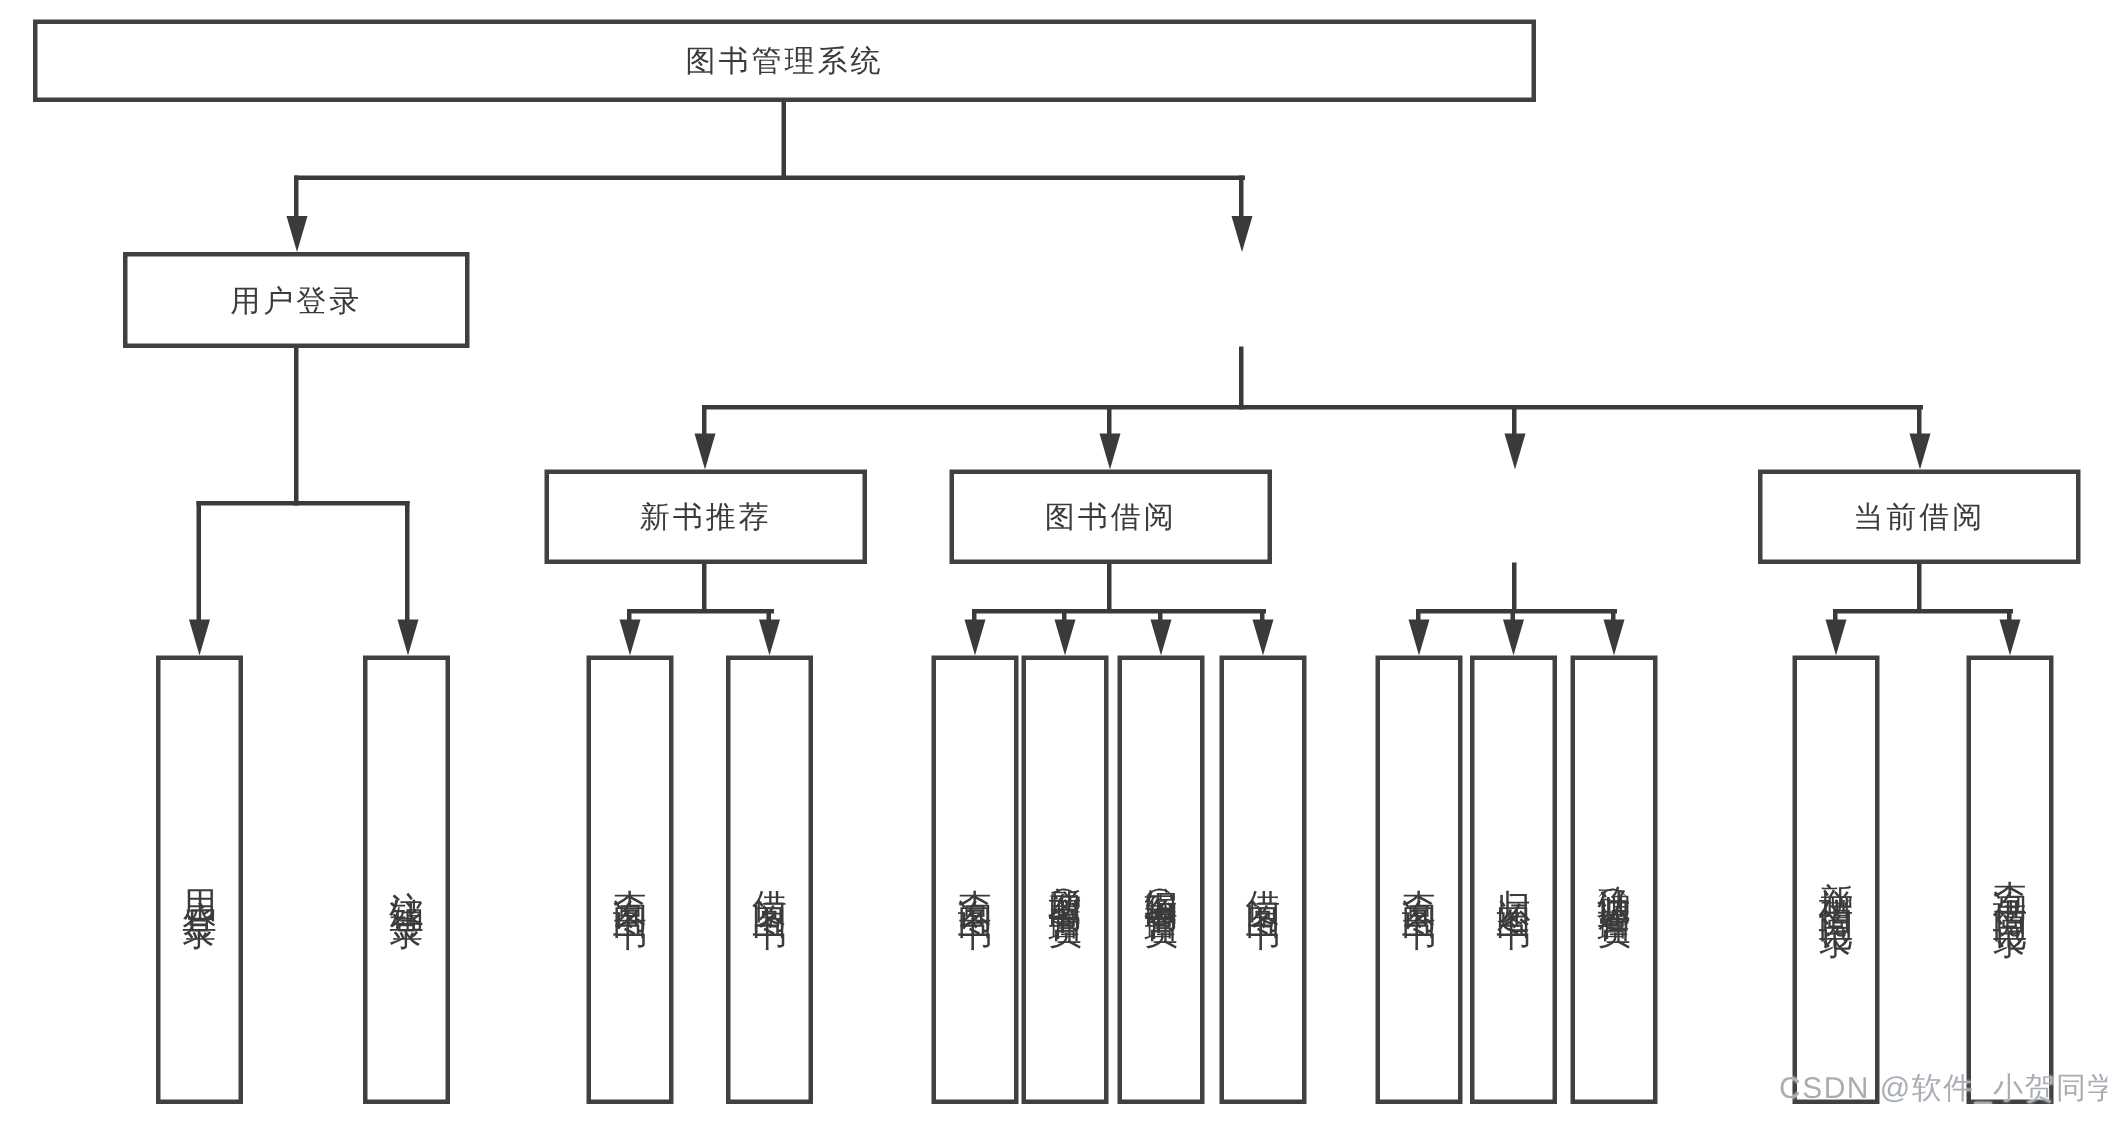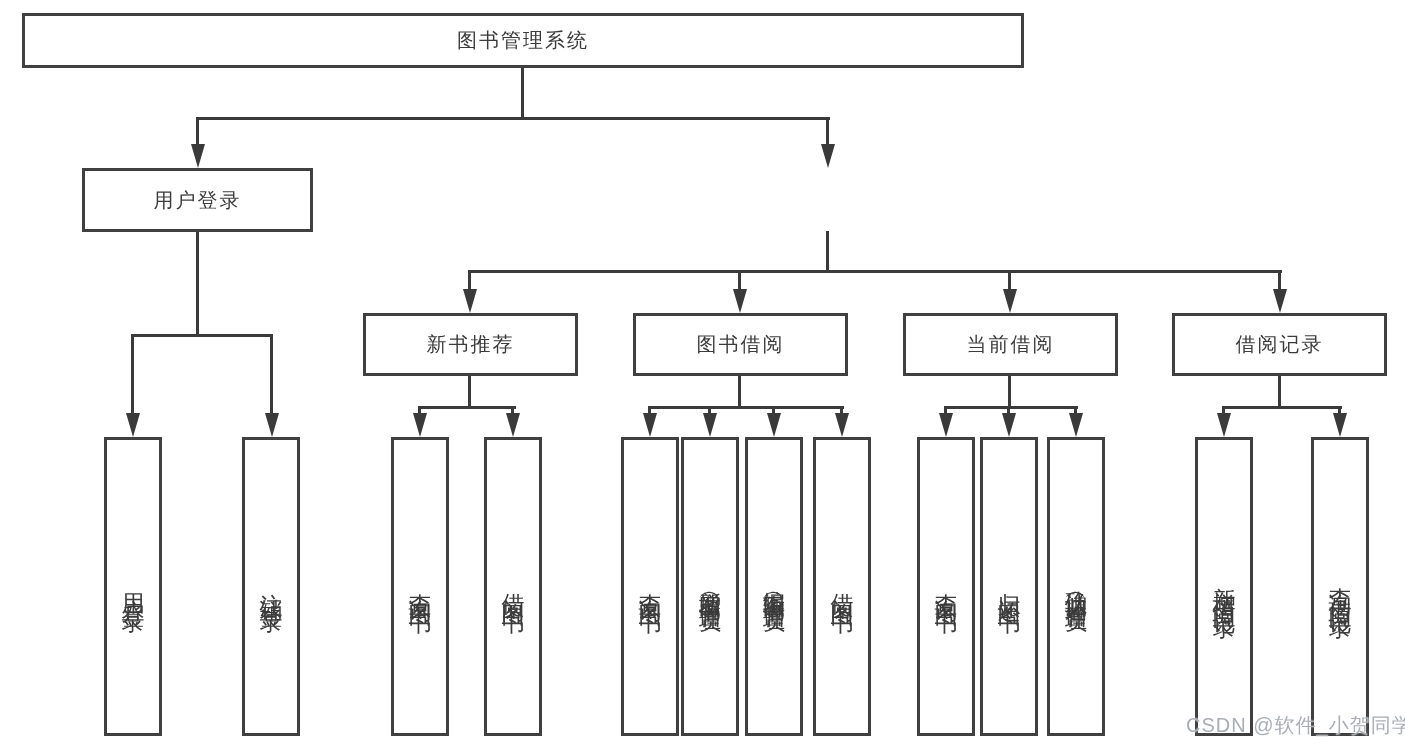--- a/index.html
+++ b/index.html
@@ -46,26 +46,23 @@
 
 
   <div class="node" style="left:633px;top:313px;width:215px;height:63px">
     <span class="hlabel">图书借阅</span>
   </div>
 
   <div class="node" style="left:363px;top:313px;width:215px;height:63px">
     <span class="hlabel">新书推荐</span>
   </div>
 
-  <div class="node" style="left:903px;top:313px;width:215px;height:63px">
-    <span class="hlabel">当前借阅</span>
-  </div>
 
   <div class="node" style="left:1172px;top:313px;width:215px;height:63px">
-    <span class="hlabel">借阅记录</span>
+    <span class="hlabel">当前借阅</span>
   </div>
 
   <div class="node" style="left:104px;top:437px;width:58px;height:299px">
     <span class="vlabel">用户登录</span>
   </div>
 
   <div class="node" style="left:242px;top:437px;width:58px;height:299px">
     <span class="vlabel">注销登录</span>
   </div>
 

